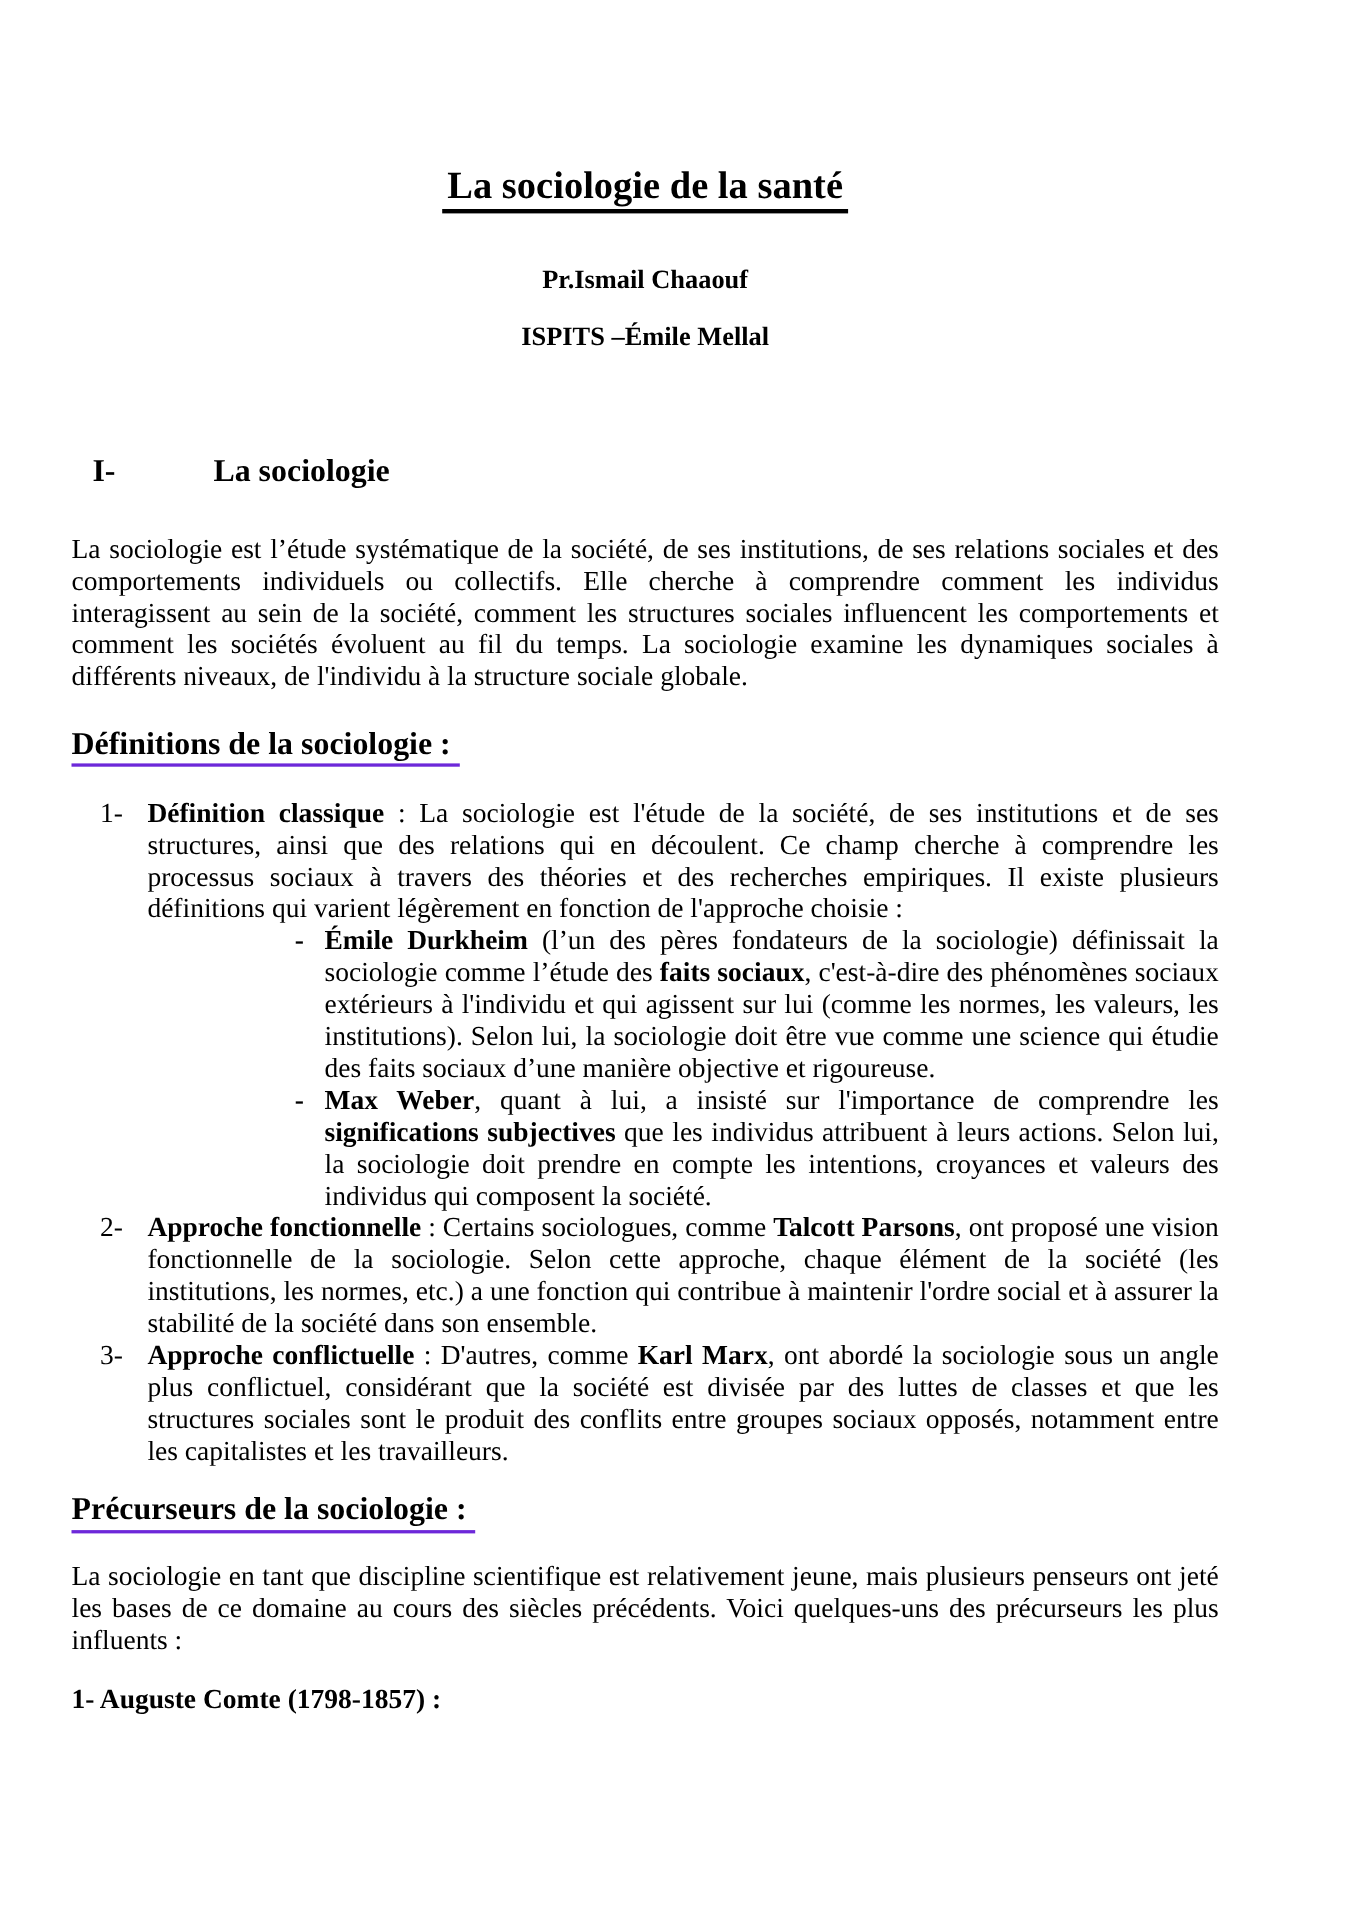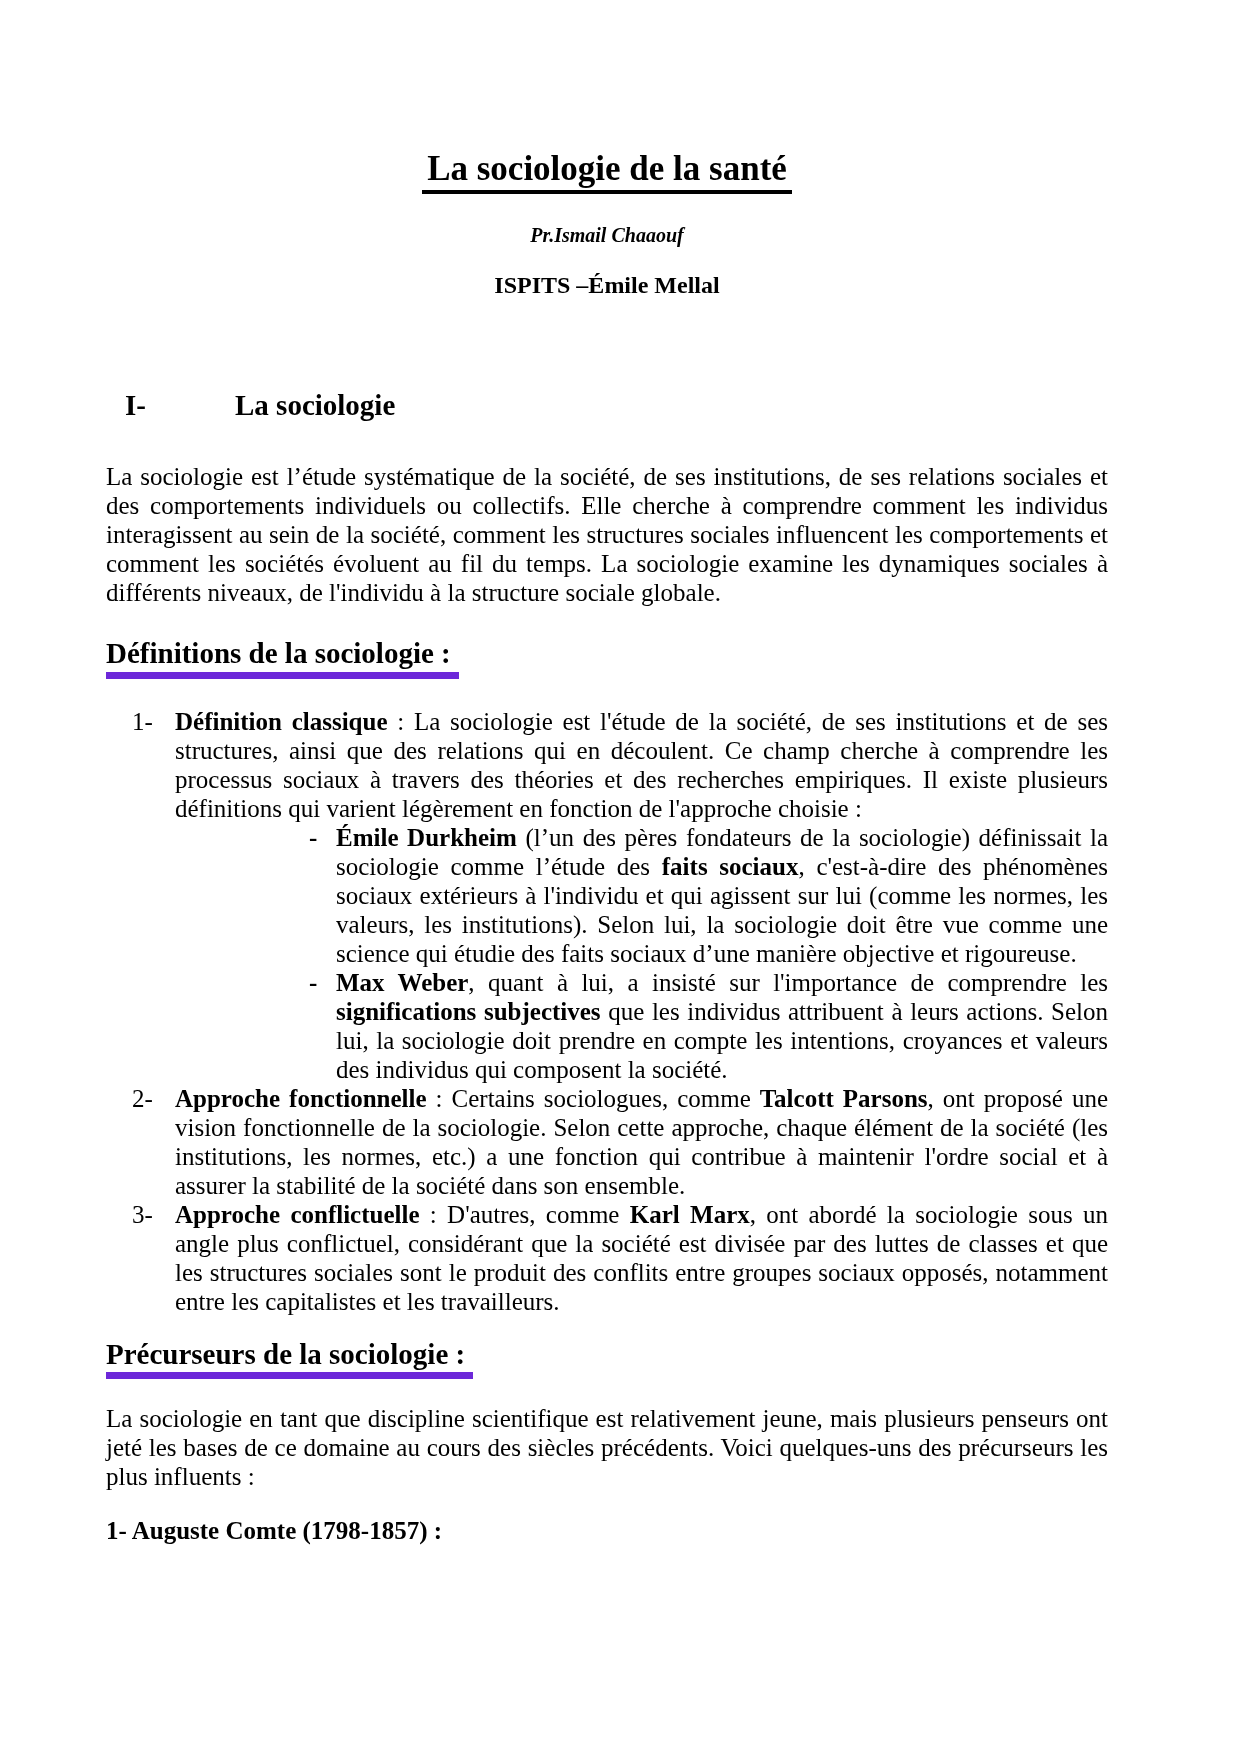--- a/index.html
+++ b/index.html
@@ -4,34 +4,34 @@
 <style>
   html, body { margin: 0; padding: 0; background: #ffffff; }
   .page {
     position: relative;
     width: 1241px;
     height: 1754px;
     box-sizing: border-box;
     background: #ffffff;
     color: #000000;
     font-family: "Liberation Serif", "DejaVu Serif", serif;
-    padding: 150px 133px 0 106px;
+    padding: 150px 133px 0 65px;
     overflow: hidden;
   }
   .center { text-align: center; }
   .title-wrap { text-align: center; }
   .title-underline {
     display: inline-block;
     font-size: 35px;
     font-weight: bold;
     line-height: 1.1;
     border-bottom: 4px solid #000;
     padding: 0 5px 1px 5px;
   }
-  .author { margin-top: 30px; font-size: 20px; font-weight: bold; line-height: 1.15; font-style: italic; }
+  .author { margin-top: 48px; font-size: 24px; font-weight: bold; line-height: 1.15; }
   .institution { margin-top: 25px; font-size: 24px; font-weight: bold; line-height: 1.15; }
 
   .sec-head {
     position: relative;
     margin: 90px 0 0 0;
     padding-left: 129px;
     font-size: 29px;
     font-weight: bold;
     line-height: 1.15;
   }
@@ -40,21 +40,21 @@
   .body-text {
     font-size: 25px;
     line-height: 29px;
     text-align: justify;
   }
   .intro-para { margin-top: 40px; }
 
   .underline-head { margin: 30px 0 0 0; font-size: 29px; font-weight: bold; line-height: 1.15; }
   .underline-head .u {
     display: inline-block;
-    border-bottom: 7px solid #6d28d9;
+    border-bottom: 3px solid #6d28d9;
     padding: 0 8px 1px 0;
   }
   .underline-head.prec { margin-top: 22px; }
 
   .list { margin-top: 28px; }
   .li { position: relative; padding-left: 69px; }
   .li > .marker { position: absolute; left: 26px; top: 0; }
   .sub { position: relative; padding-left: 230px; }
   .sub > .marker { position: absolute; left: 203px; top: 0; font-weight: bold; }
 

